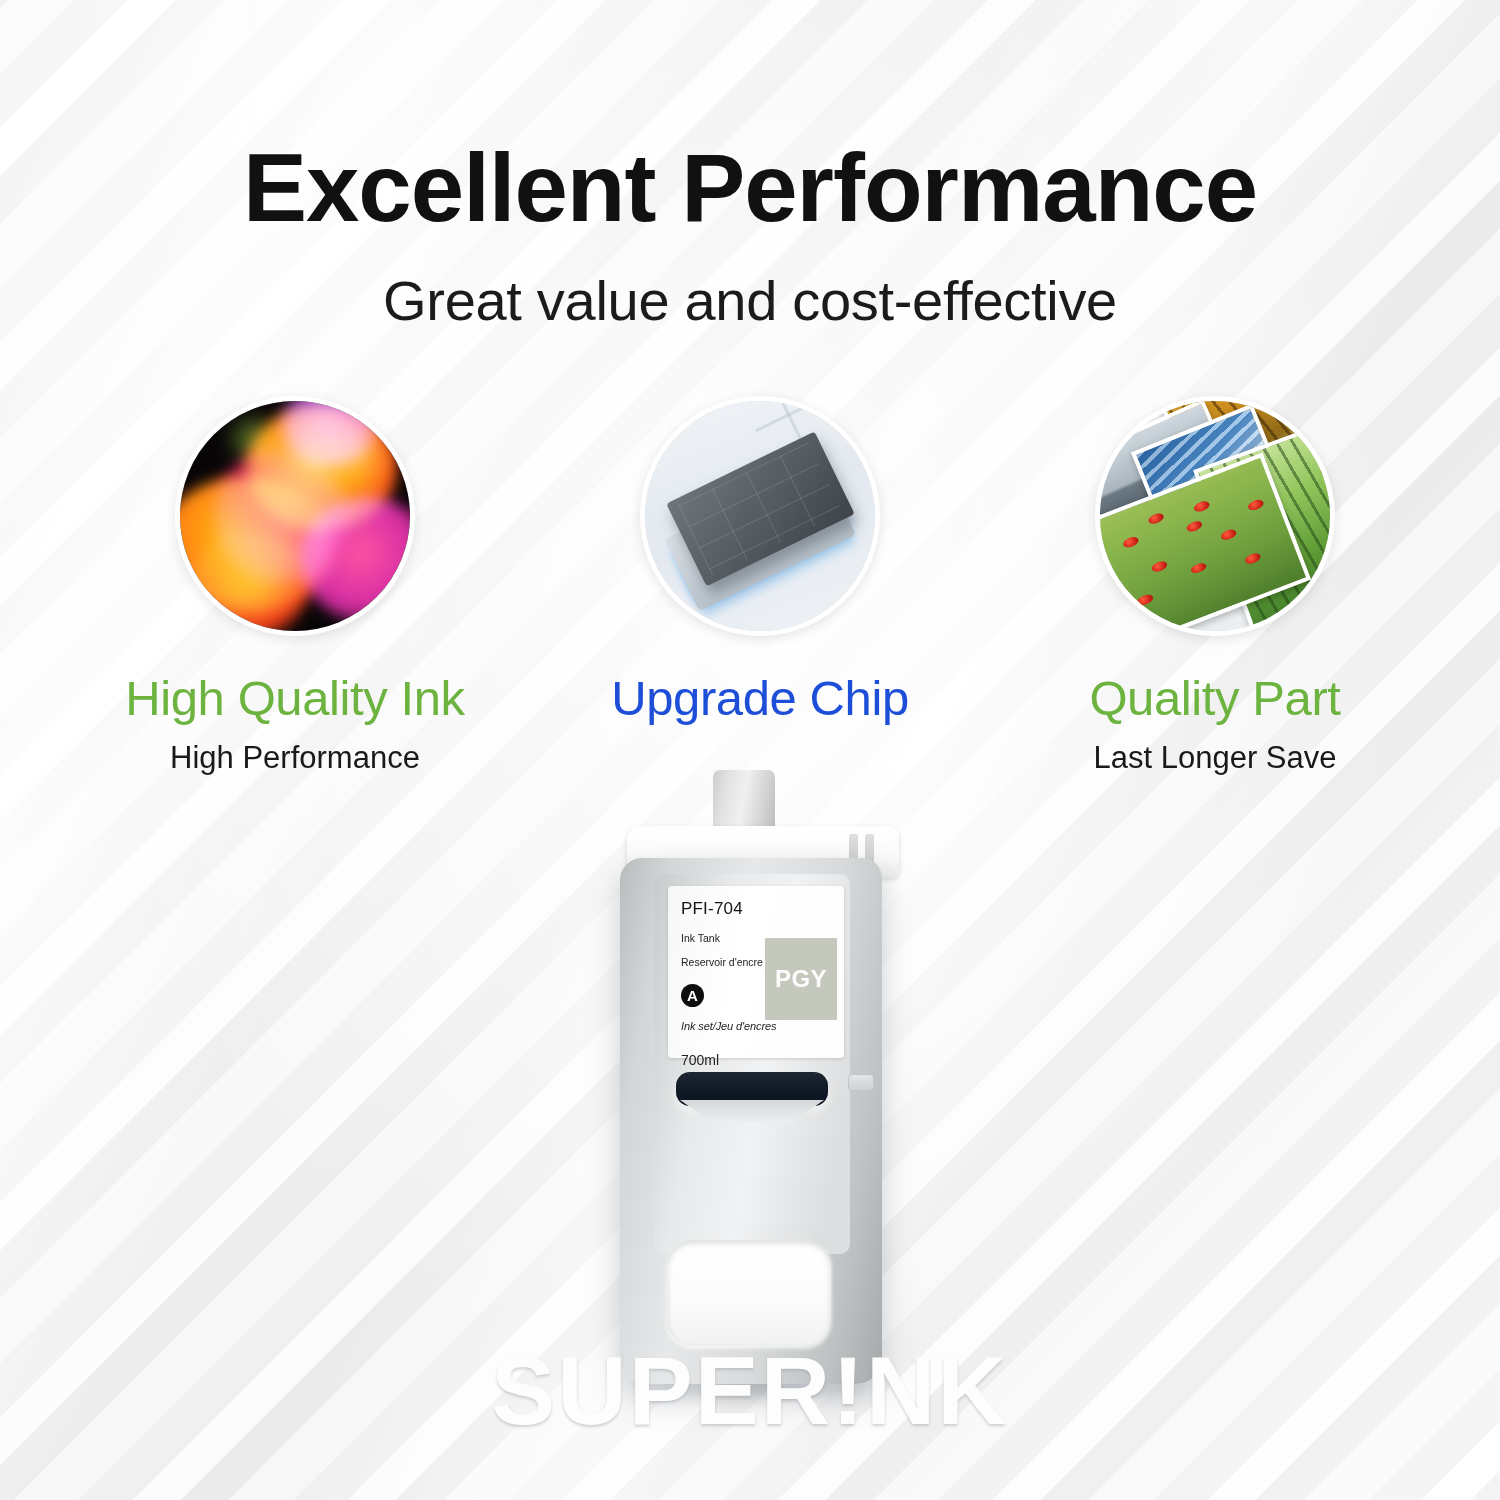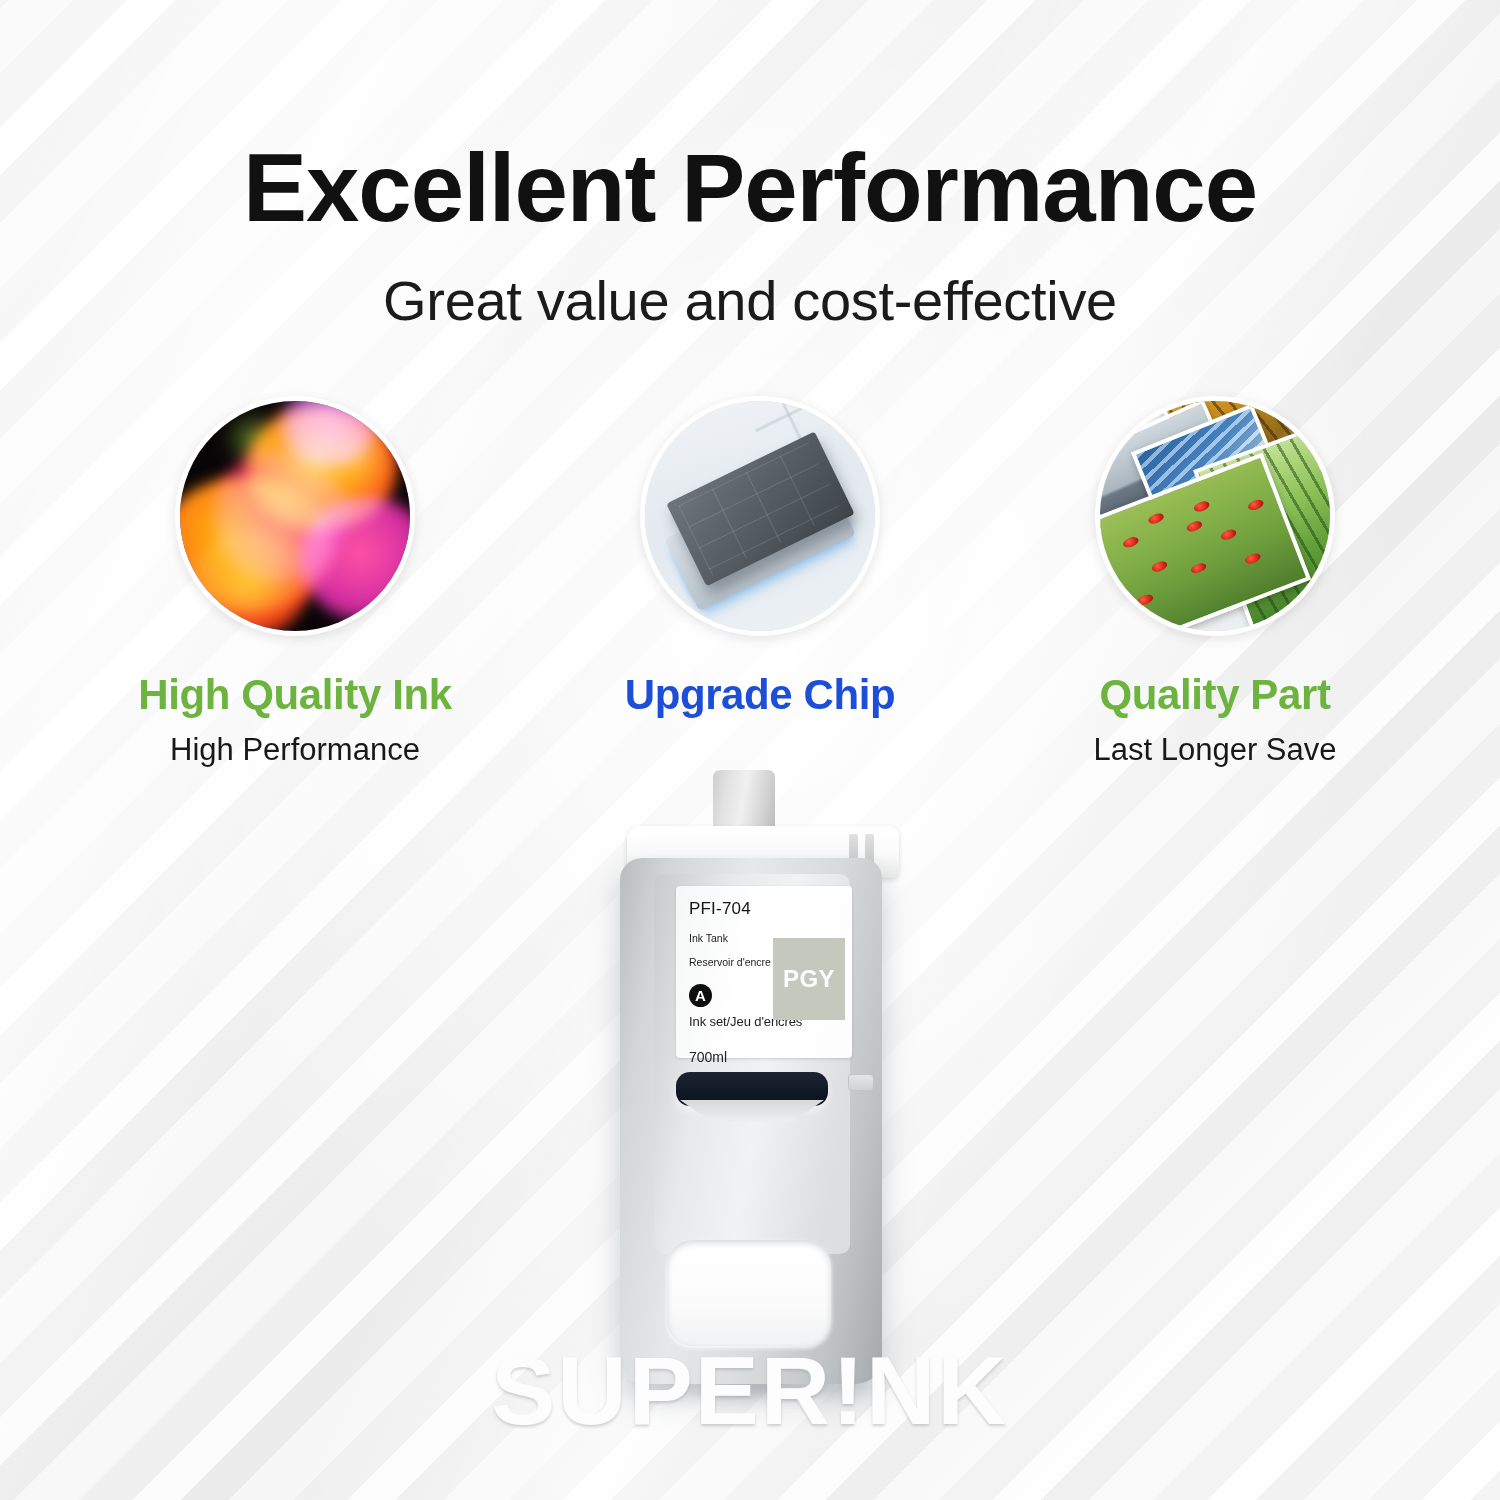--- a/index.html
+++ b/index.html
@@ -66,21 +66,21 @@
     width:240px; height:240px; border-radius:50%;
     margin:0 auto; overflow:hidden; position:relative;
     border:5px solid #fff;
     box-shadow:0 3px 12px rgba(0,0,0,.10);
     background:#ddd;
   }
   .circle .art { position:absolute; inset:-6px; }
 
   .f-title {
     margin-top:36px;
-    font-size:42px; font-weight:bold; color:#6cb33f;
+    font-size:49px; font-weight:normal; color:#6cb33f;
     letter-spacing:-0.4px; line-height:1.1;
   }
   .f-sub {
     margin-top:14px;
     font-size:31px; font-weight:400; color:#191919;
   }
 
   
   .art-ink { background:#080507; }
   .art-ink .blob { position:absolute; border-radius:50%; filter:blur(7px); mix-blend-mode:screen; }
@@ -170,35 +170,35 @@
     border-radius:22px 20px 26px 26px;
     box-shadow:0 14px 30px rgba(110,118,126,.35);
   }
   #body-inner {
     position:absolute; left:34px; top:16px; width:196px; height:380px;
     background:linear-gradient(100deg,#c8cbcc 0%,#e7e9ea 30%,#f1f2f3 55%,#dcdedf 88%);
     border-radius:10px;
   }
 
   #label {
-    position:absolute; left:56px; top:28px; width:176px; height:172px;
+    position:absolute; left:48px; top:28px; width:176px; height:172px;
     background:linear-gradient(100deg,#f6f7f7 0%,#ffffff 40%,#fdfdfd 100%);
     border-radius:4px;
     box-shadow:0 1px 3px rgba(90,95,100,.25);
     padding:13px 0 0 13px;
   }
   #label-model { font-size:17px; font-weight:400; color:#151515; letter-spacing:.2px; }
   #label-inktank { font-size:10.5px; color:#1d1d1d; margin-top:13px; }
   #label-reservoir { font-size:10.5px; color:#1d1d1d; margin-top:12px; }
   #a-mark {
     margin-top:16px; width:23px; height:23px; border-radius:50%;
     background:#0d0d0d; color:#fff;
     font-size:15px; font-weight:bold; line-height:23px; text-align:center;
   }
-  #label-inkset { font-size:13px; color:#222; margin-top:7px; letter-spacing:-.1px; }
+  #label-inkset { font-size:11px; color:#222; margin-top:13px; letter-spacing:-.1px;font-style:italic; }
   #label-volume { font-size:14px; color:#222; margin-top:20px; }
 
   #pgy-swatch {
     position:absolute; left:97px; top:52px; width:72px; height:82px;
     background:#c5c9bd;
     display:flex; align-items:center; justify-content:center;
   }
   #pgy-text { font-size:24px; font-weight:bold; color:#fdfdfd; letter-spacing:.5px; }
 
   #ink-window {

